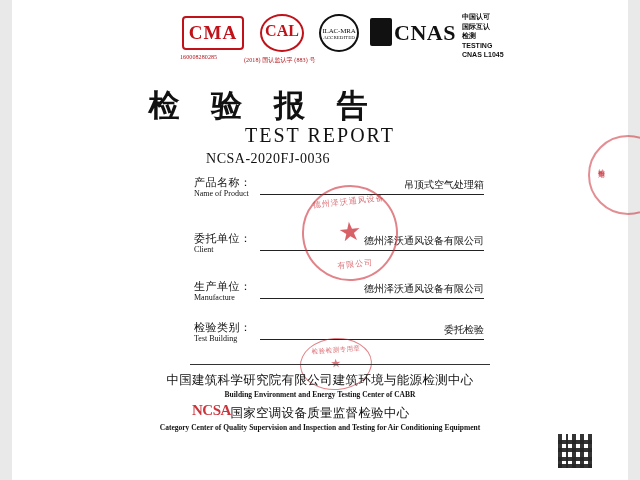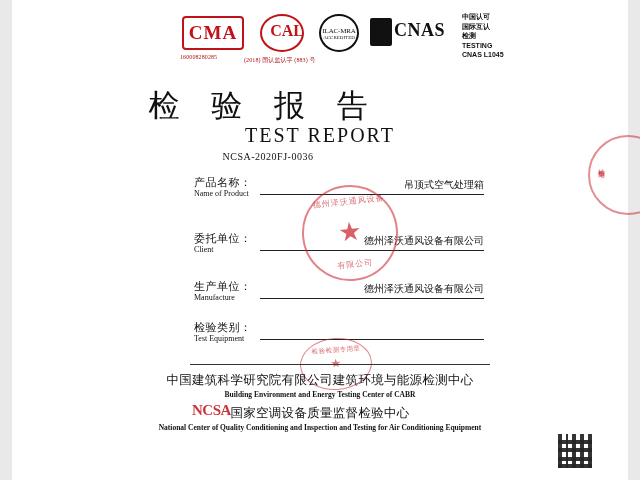--- a/index.html
+++ b/index.html
@@ -86,21 +86,21 @@
     left: 0; top: 0;
     width: 44px; height: 38px;
     border: 2.5px solid #c1121a;
     border-radius: 50%;
     box-sizing: border-box;
   }
   .cal-text {
     position: absolute;
     left: 0; top: 8px;
     width: 44px;
-    text-align: right;
+    text-align: center;
     color: #c1121a;
     font-weight: bold;
     font-size: 16px;
     font-family: "Liberation Serif", serif;
   }
   .cal-cap { left: 62px; top: 44px; font-size: 6px; }
 
   
   .ilac-wrap {
     position: absolute;
@@ -149,21 +149,21 @@
     position: absolute;
     left: 0; top: 0;
     width: 22px; height: 28px;
     background: #111;
     border-radius: 2px;
   }
   .cnas-text {
     position: absolute;
     left: 24px;
     top: 2px;
-    font-size: 18px;
+    font-size: 22px;
     font-weight: bold;
     letter-spacing: .5px;
     color: #111;
     font-family: "Liberation Serif", serif;
   }
 
   
   .cnasinfo {
     position: absolute;
     left: 280px;
@@ -179,39 +179,39 @@
   
   .title-cn {
     position: absolute;
     left: 0; top: 85px;
     width: 492px;
     text-align: center;
     font-size: 31px;
     letter-spacing: 12px;
     text-indent: 12px;
     font-family: "Liberation Serif", serif;
-    font-weight: normal;
+    font-weight: bold;
     color: #111;
   }
   .title-en {
     position: absolute;
     left: 0; top: 124px;
     width: 616px;
     text-align: center;
     font-size: 20px;
     letter-spacing: 2px;
     color: #111;
     font-family: "Liberation Serif", serif;
   }
   .report-no {
     position: absolute;
     left: 0; top: 151px;
     width: 512px;
     text-align: center;
-    font-size: 10px;
+    font-size: 14px;
     letter-spacing: .5px;
     color: #111;
   }
 
   
   .field {
     position: absolute;
     left: 182px;
     width: 290px;
     height: 30px;
@@ -442,21 +442,22 @@
 
     <div class="field" style="top:279px;">
       <div class="lab-cn">生产单位：</div>
       <div class="lab-en">Manufacture</div>
       <div class="val">德州泽沃通风设备有限公司</div>
       <div class="rule"></div>
     </div>
 
     <div class="field" style="top:320px;">
       <div class="lab-cn">检验类别：</div>
-      <div class="lab-en">Test Equipment</div>
+      <div class="lab-en">Test Building</div>
+      <div class="val">委托检验</div>
       <div class="rule"></div>
     </div>
 
     <div class="seal seal-main">
       <div class="arc-top">德州泽沃通风设备</div>
       <div class="star">★</div>
       <div class="arc-bot">有限公司</div>
     </div>
 
     <div class="seal seal-small">
@@ -466,17 +467,17 @@
 
     <div class="edge-seal">
       <div class="arc-top">检验专用</div>
     </div>
 
     <div class="divider"></div>
     <div class="org org-cn1">中国建筑科学研究院有限公司建筑环境与能源检测中心</div>
     <div class="org org-en1">Building Environment and Energy Testing Center of CABR</div>
     <div class="ncsa-mark">NCSA</div>
     <div class="org org-cn2">国家空调设备质量监督检验中心</div>
-    <div class="org org-en2">National Center of Quality Conditioning and Inspection and Testing for Air Conditioning Equipment</div>
+    <div class="org org-en2">Category Center of Quality Supervision and Inspection and Testing for Air Conditioning Equipment</div>
 
     <div class="qr"></div>
   </div>
 </div>
 
 </body></html>

